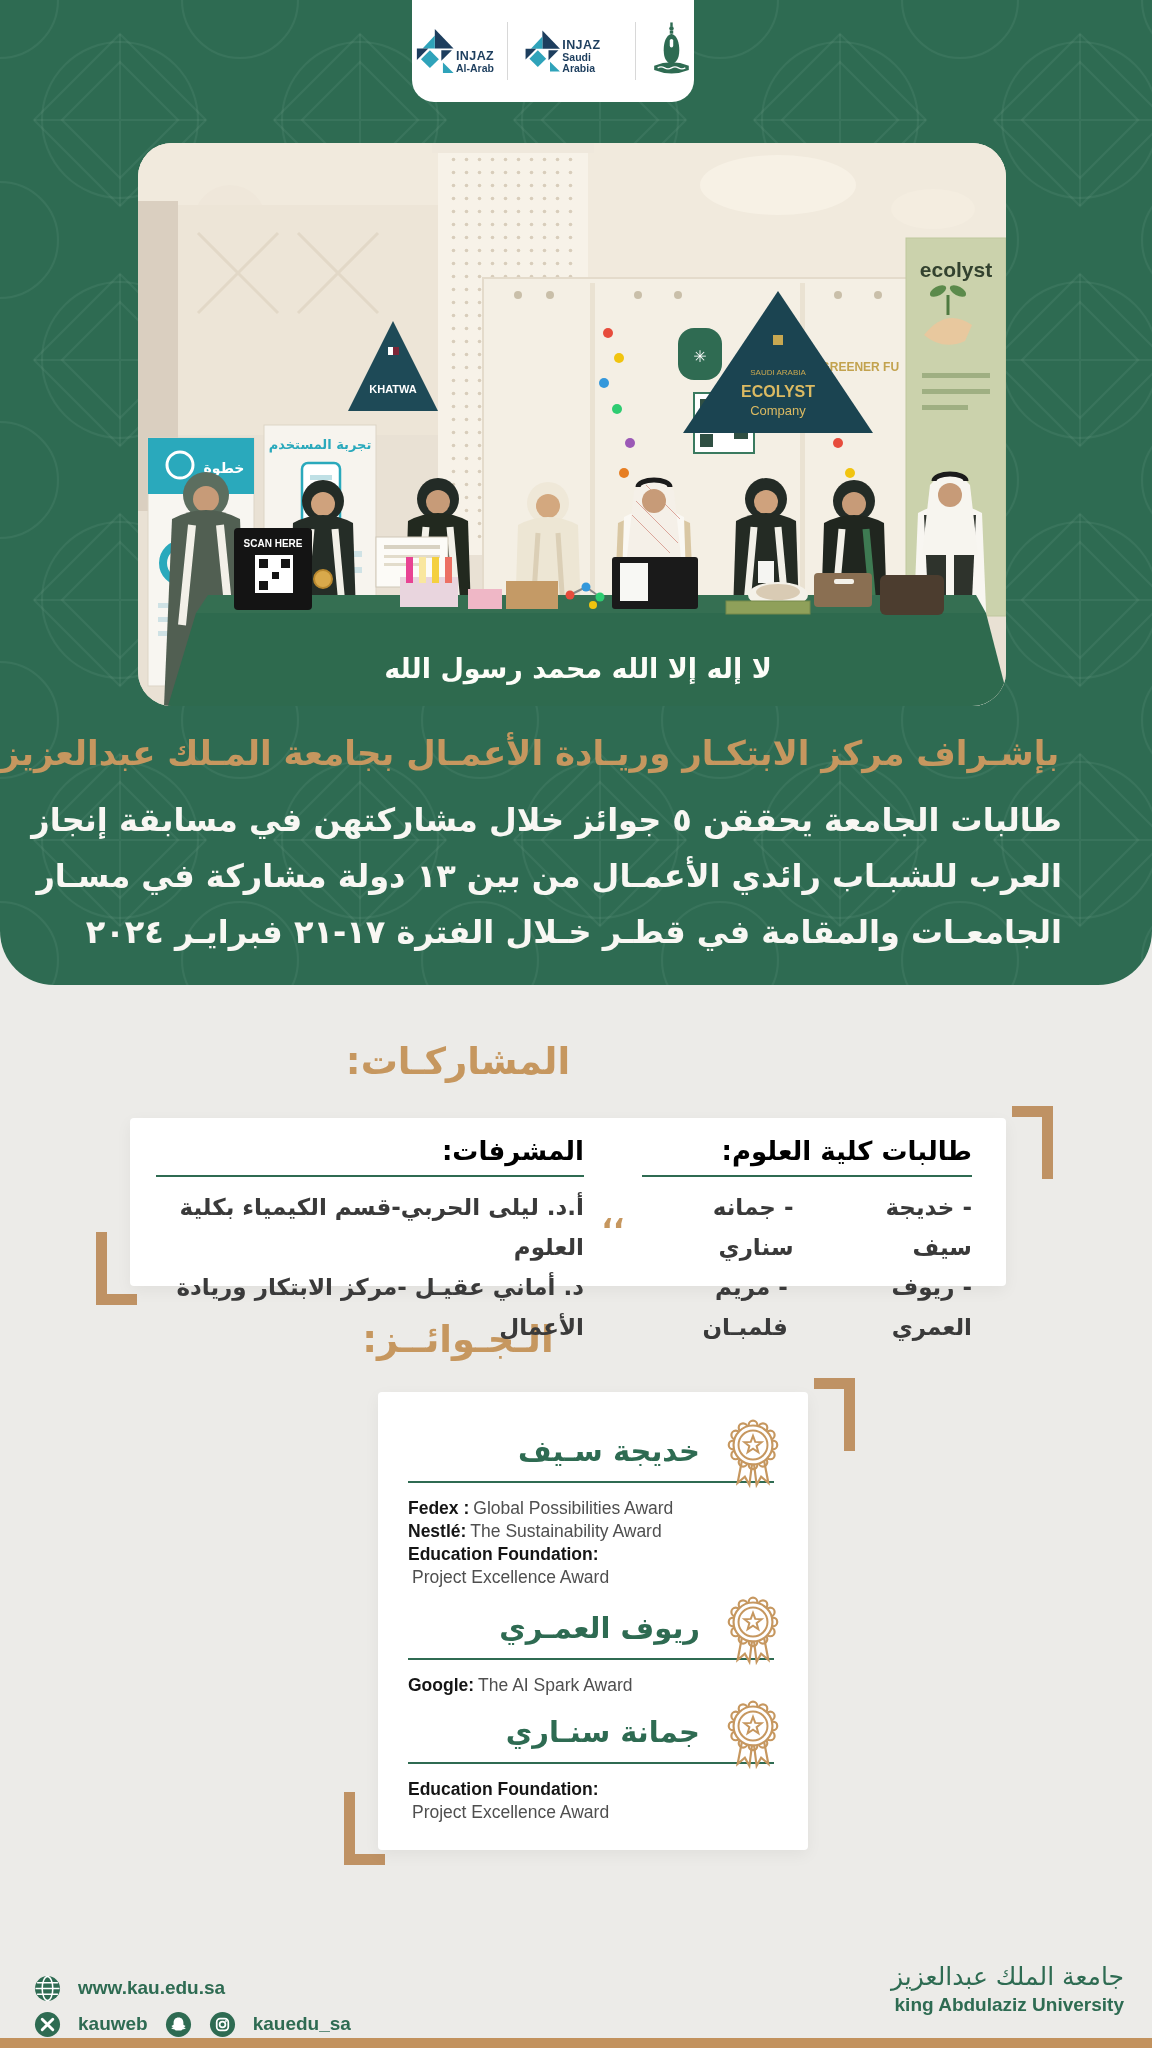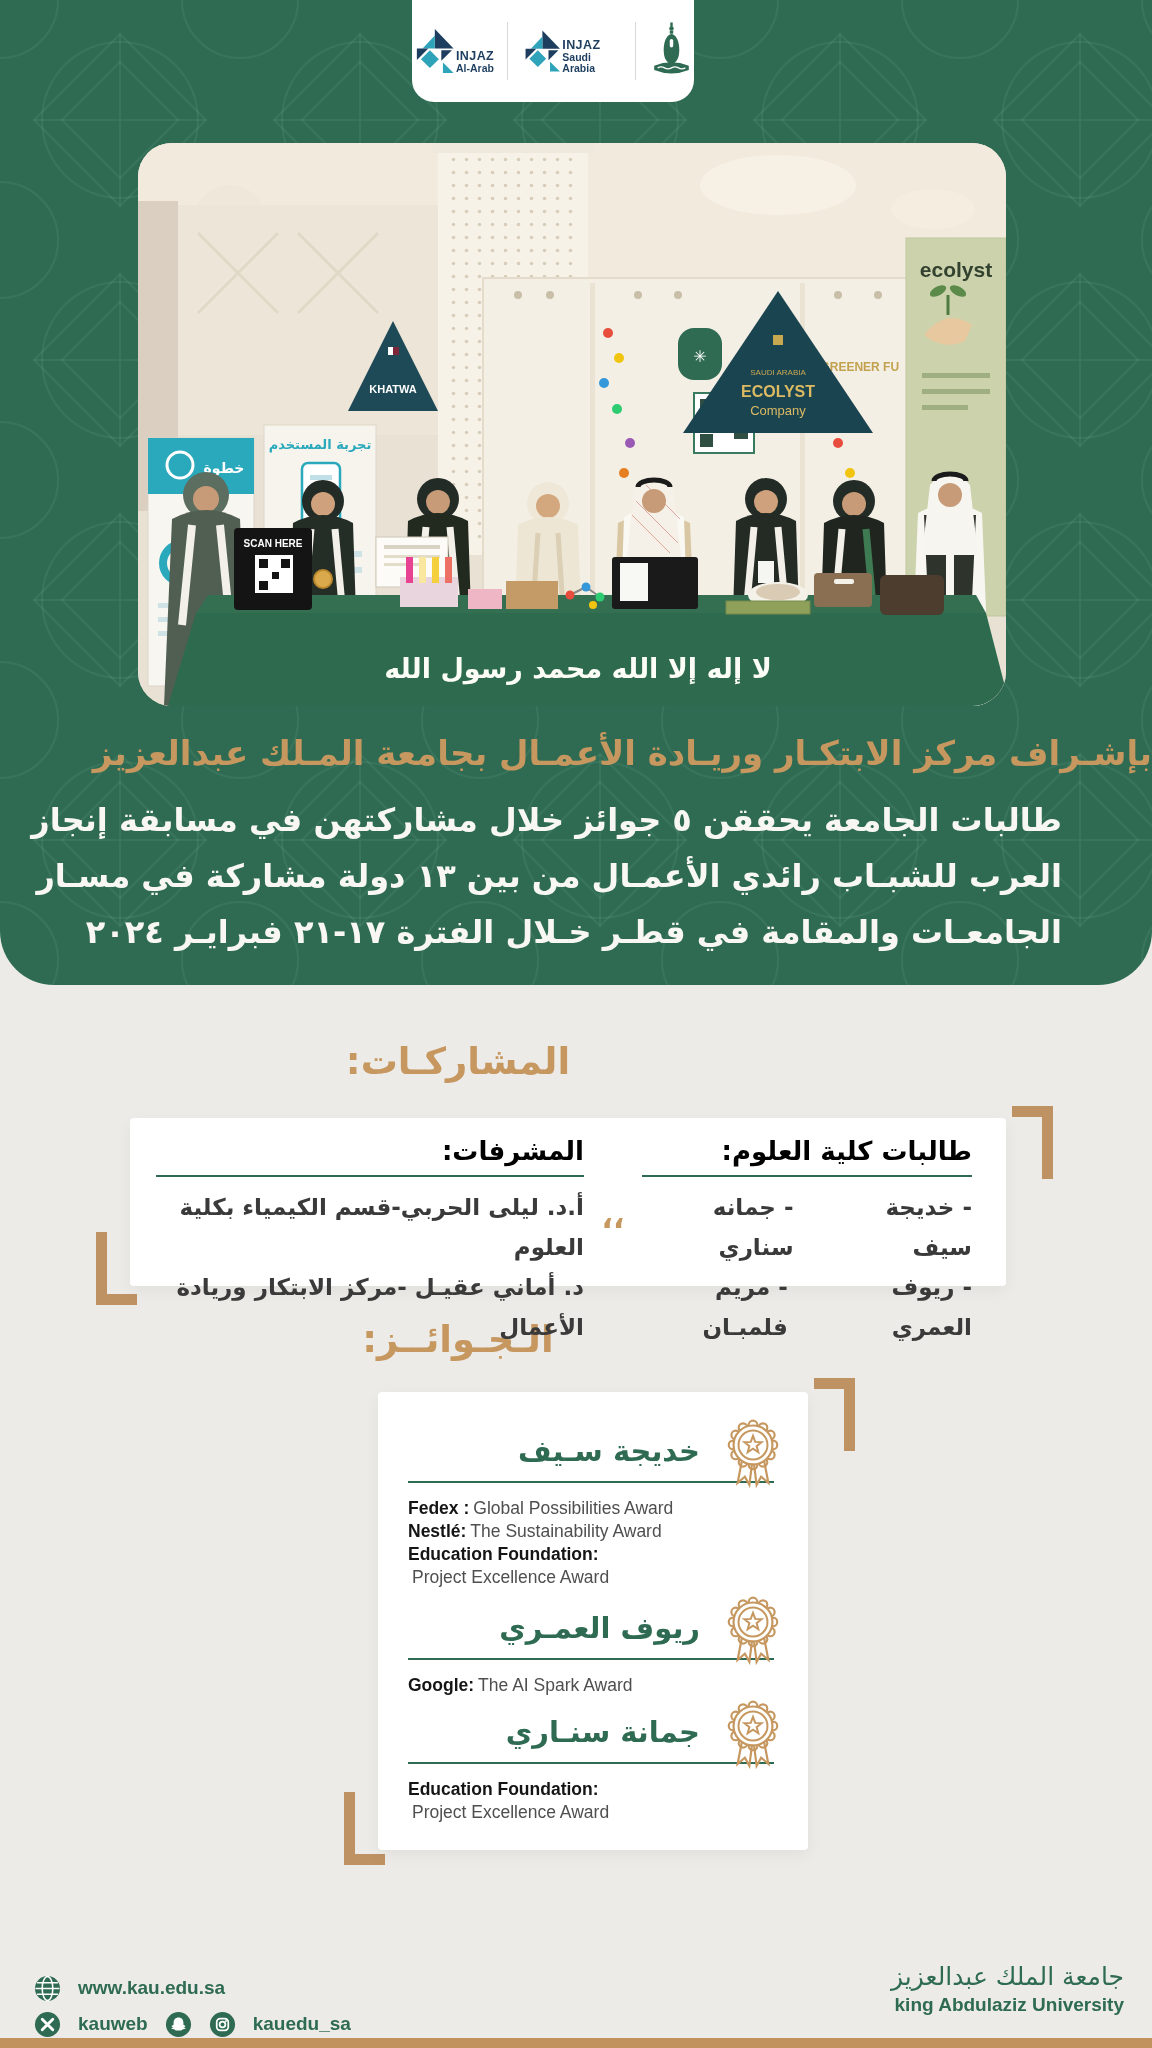--- a/index.html
+++ b/index.html
@@ -20,21 +20,21 @@
   .logo-block .l1{font-size:12.5px;font-weight:bold;letter-spacing:.4px;}
   .logo-block .l2{font-size:10.5px;font-weight:bold;}
   .logo-sep{width:1px;height:58px;background:#D8D8D8;}
 
   
   .photo{position:absolute;left:138px;top:143px;width:868px;height:563px;border-radius:34px;
          overflow:hidden;background:#E9E1D4;z-index:4;}
   .photo svg{display:block;width:100%;height:100%;}
 
   
-  .gold-line{position:absolute;left:0;top:733px;width:1152px;text-align:right;direction:rtl;
+  .gold-line{position:absolute;left:0;top:733px;width:1152px;text-align:left;direction:rtl;
              color:#C6975F;font-size:34px;font-weight:bold;white-space:nowrap;z-index:4;}
   .hero-body{position:absolute;left:90px;top:792px;width:972px;text-align:center;direction:rtl;
              color:#F8F7F3;font-size:32px;font-weight:bold;line-height:56px;z-index:4;}
   .hero-body div{white-space:nowrap;text-align:right;}
 
   
   .sec-head{position:absolute;left:0;width:916px;text-align:center;direction:rtl;
             color:#C6975F;font-size:37px;font-weight:bold;}
   .sec-participants{top:1040px;}
   .sec-awards{top:1318px;}

